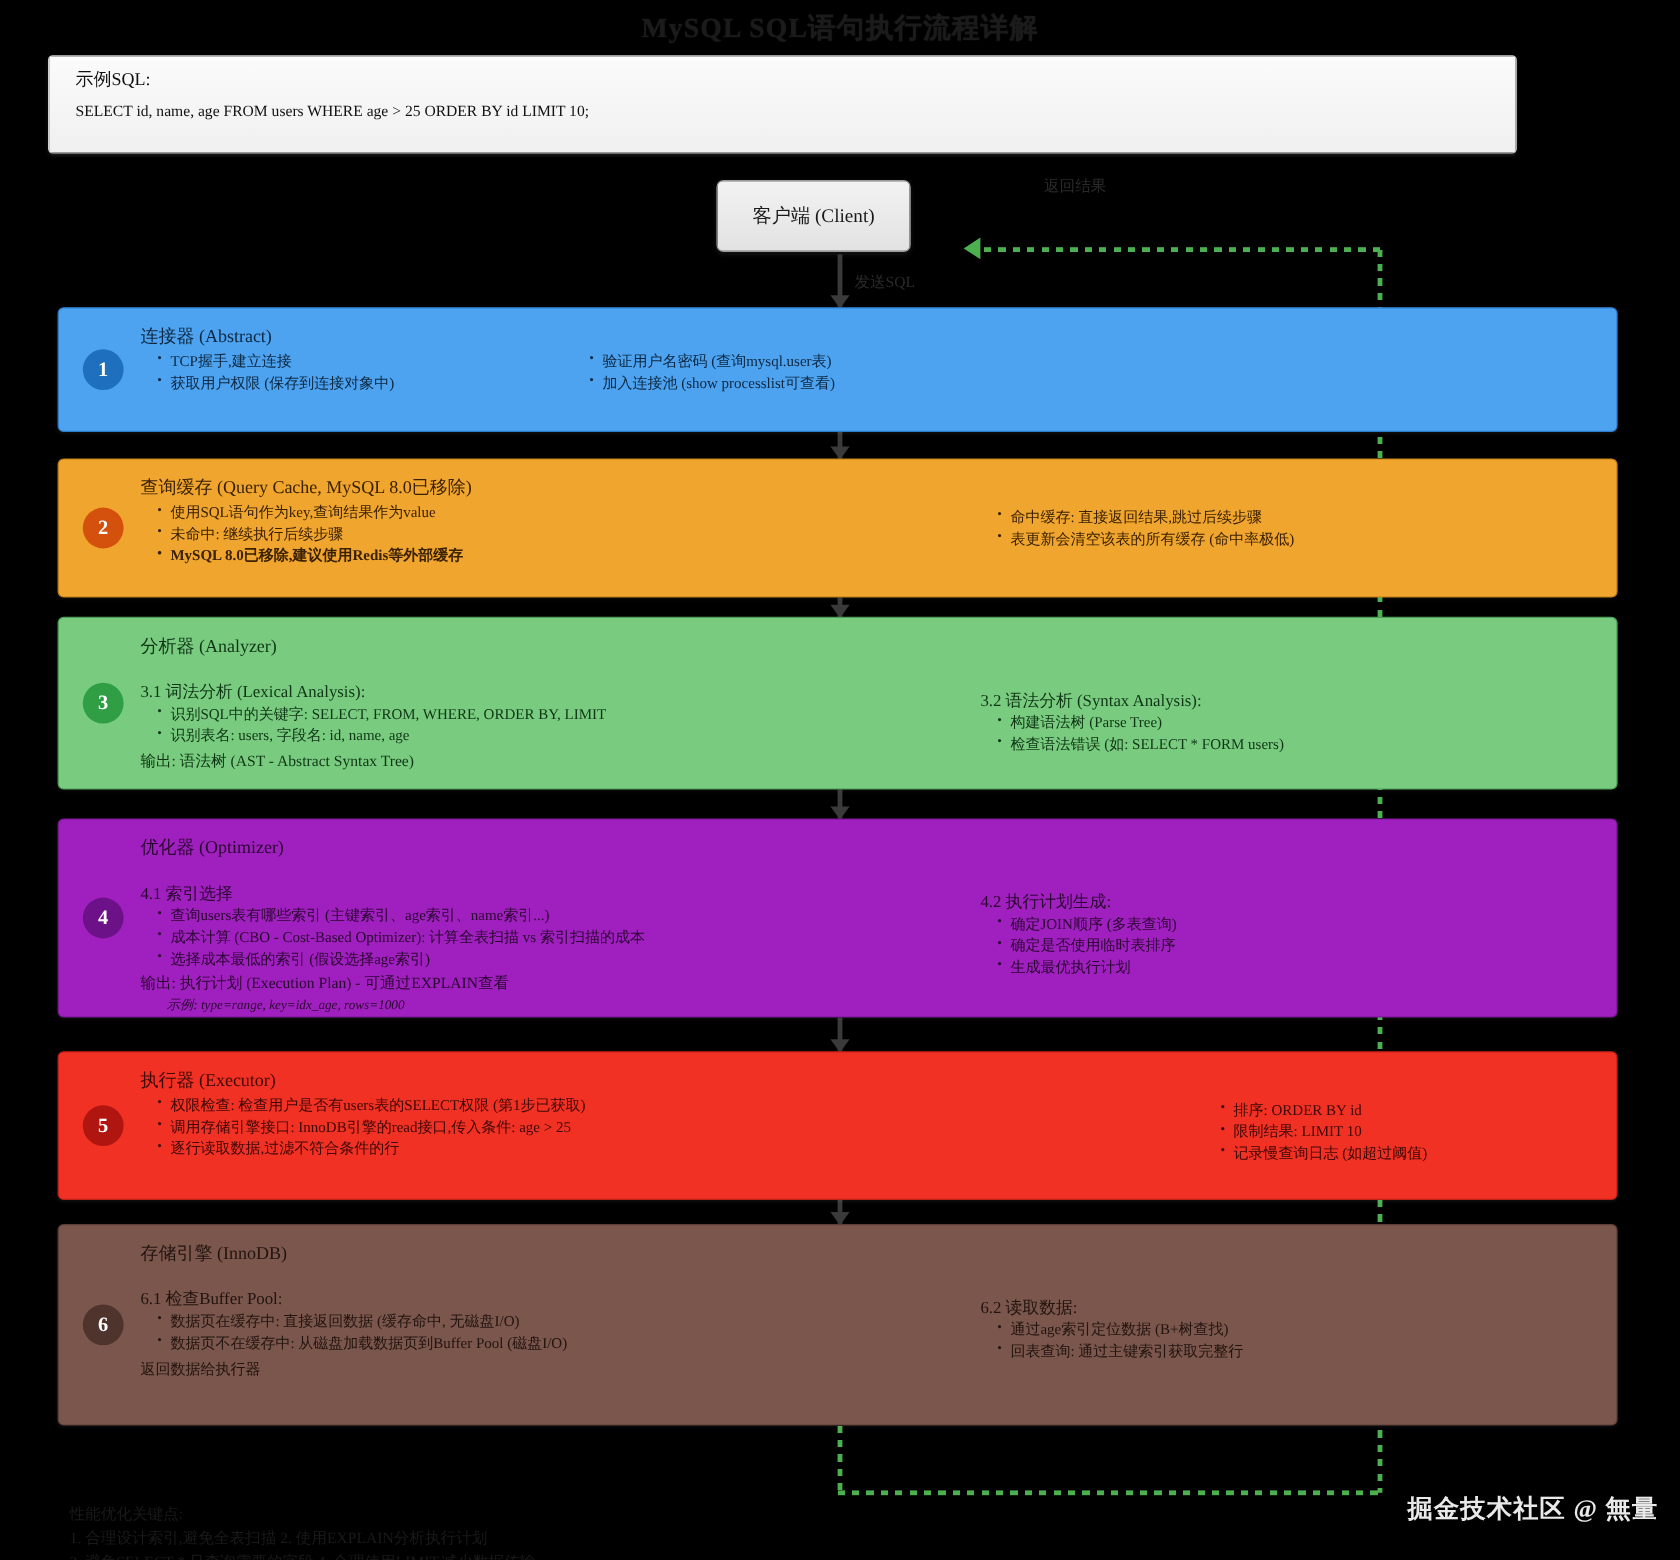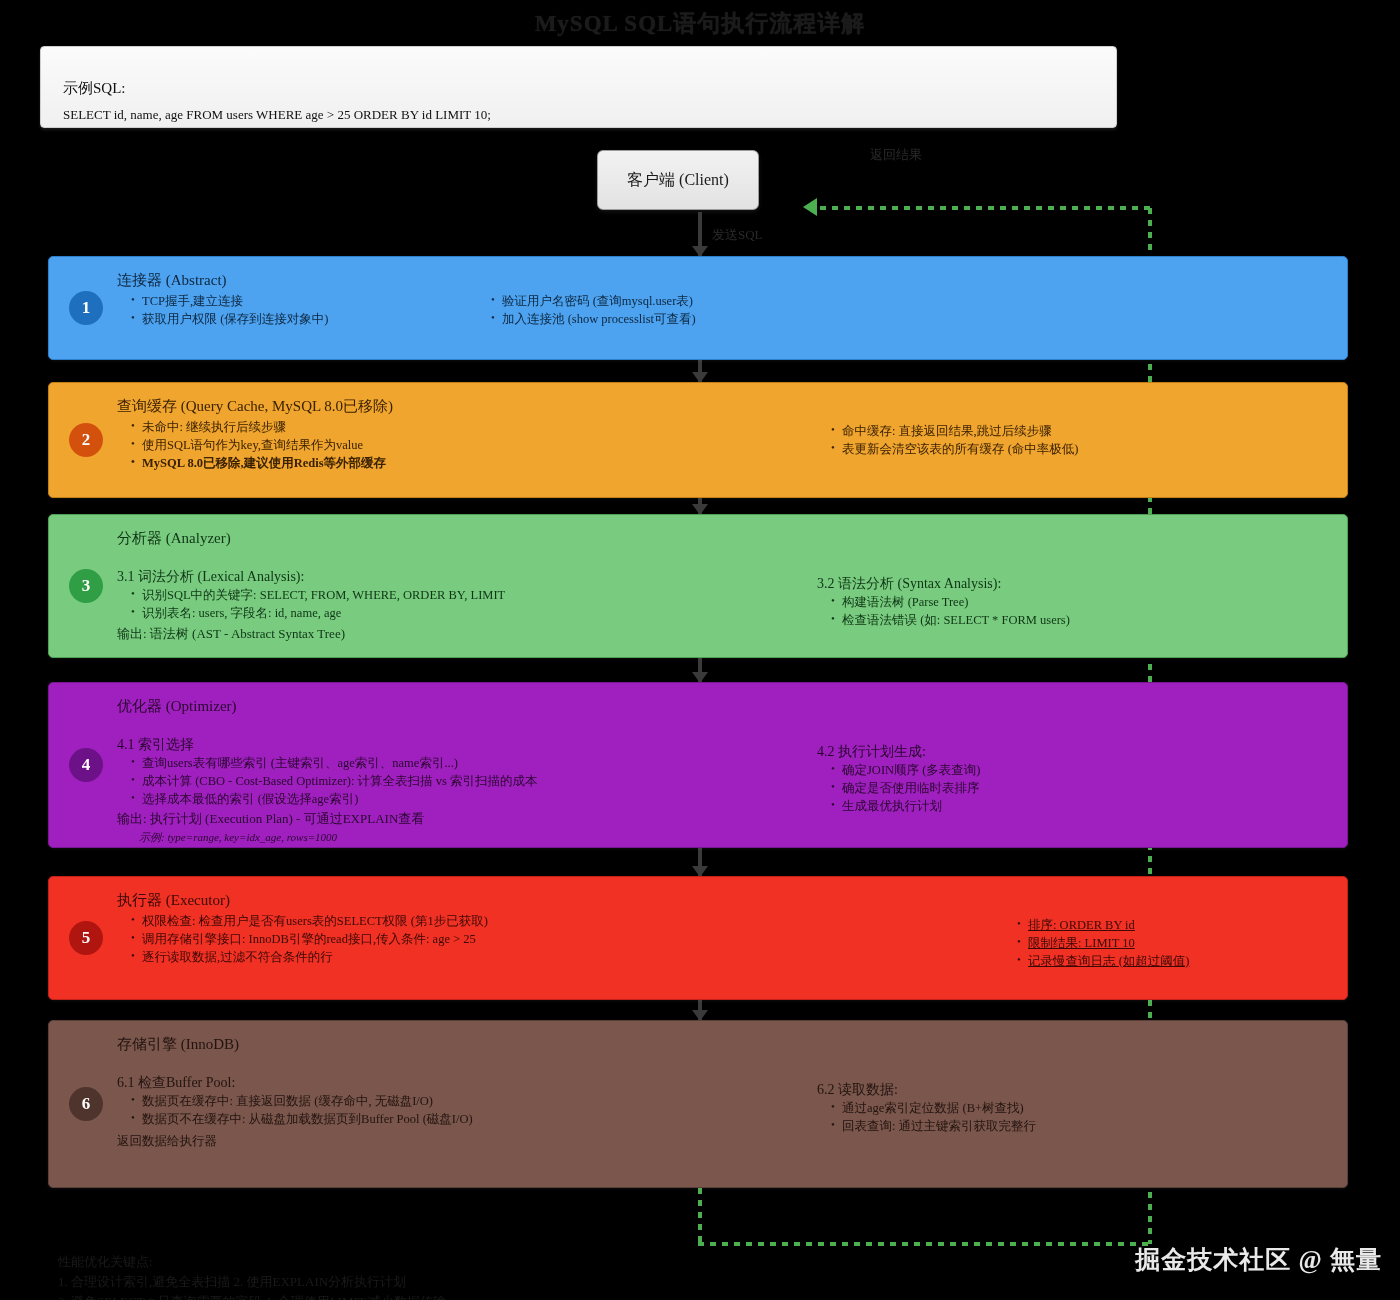--- a/index.html
+++ b/index.html
@@ -17,26 +17,26 @@
     text-align: center;
     font-size: 23px; font-weight: bold;
     color: #1b1b1b;
     letter-spacing: 1px;
     text-shadow: 0 0 1px #222;
   }
 
   
   .sql-box {
     position: absolute; left: 40px; top: 46px;
-    width: 1077px; height: 82px;
+    width: 1224px; height: 82px;
     background: linear-gradient(#fbfbfb, #f0f0f0);
     border: 1px solid #cfcfcf;
     border-radius: 4px;
     box-shadow: 0 2px 3px rgba(255,255,255,0.10);
-    padding: 32px 22px;
+    padding: 10px 22px;
   }
   .sql-label { font-size: 15px; color: #111; margin-bottom: 9px; }
   .sql-code  { font-size: 13px; color: #111; }
 
   
   .client-box {
     position: absolute; left: 597px; top: 150px;
     width: 162px; height: 60px;
     background: linear-gradient(#f2f2f2, #e2e2e2);
     border: 1px solid #9c9c9c;
@@ -126,21 +126,21 @@
   .s5 { background:#f03124; border:1px solid #c4201a; top:876px; height:124px; }
   .s5 .badge { background:#b01510; }
   .s5, .s5 * { color:#3d0806; }
   .s6 { background:#7a564c; border:1px solid #5c3f38; top:1020px; height:168px; }
   .s6 .badge { background:#4e342c; }
   .s6, .s6 * { color:#22140f; }
 
   .s4 .col-right, .s6 .col-right { padding-top: 26px; }
   .s3 .col-right { padding-top: 26px; }
   .s5 .col-right { padding-top: 26px; }
-  .s5 .col-right .blist { margin-left: 200px; text-decoration: underline; }
+  .s5 .col-right .blist { margin-left: 200px; }
   .s1 .col-left  { width: 360px; }
   .s1 .col-right { padding-top: 22px; }
   .s2 .col-right { padding-top: 26px; font-family: Liberation Serif, serif; }
 
   
   .ret-seg {
     position: absolute;
     background-image: repeating-linear-gradient(
       to bottom, #4caf50 0 6px, transparent 6px 12px);
     width: 4px;
@@ -167,21 +167,21 @@
   
   .notes {
     position: absolute; left: 58px; top: 1252px;
     width: 700px;
     font-size: 13px; line-height: 1.55;
     color: #1a1a1a;
   }
   .notes div { white-space: nowrap; }
   .watermark {
     position: absolute; right: 18px; top: 1243px;
-    font-size: 25px; font-weight: bold;
+    font-size: 21px; font-weight: bold;
     color: #e9e9e9;
     letter-spacing: 1px;
   }
 </style>
 </head>
 <body>
 
 <div id="page">
 
   <div class="title">MySQL SQL语句执行流程详解</div>
@@ -248,22 +248,22 @@
       </div>
     </div>
   </div>
 
   <div class="stage s2">
     <div class="badge">2</div>
     <div class="cols">
       <div class="col-left">
         <h3>查询缓存 (Query Cache, MySQL 8.0已移除)</h3>
         <ul class="blist">
+          <li>使用SQL语句作为key,查询结果作为value</li>
           <li>未命中: 继续执行后续步骤</li>
-          <li>使用SQL语句作为key,查询结果作为value</li>
           <li style="font-weight:bold">MySQL 8.0已移除,建议使用Redis等外部缓存</li>
         </ul>
       </div>
       <div class="col-right">
         <ul class="blist">
           <li>命中缓存: 直接返回结果,跳过后续步骤</li>
           <li>表更新会清空该表的所有缓存 (命中率极低)</li>
         </ul>
       </div>
     </div>

